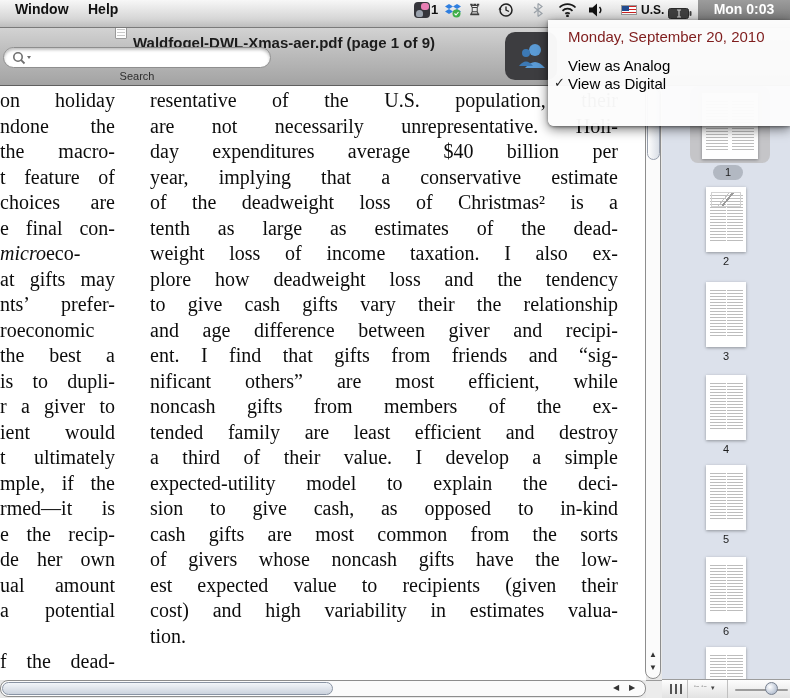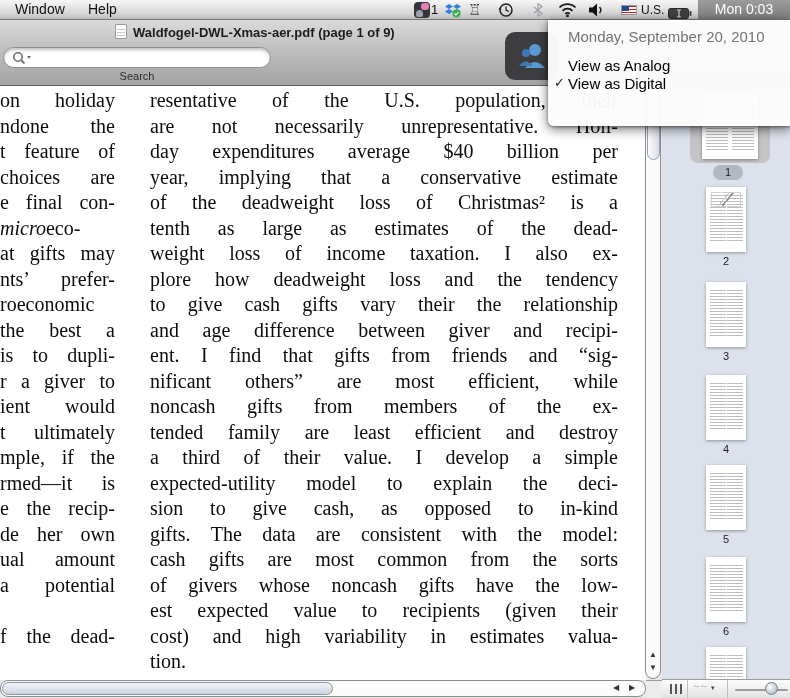--- a/index.html
+++ b/index.html
@@ -1,41 +1,41 @@
 <!DOCTYPE html>
 <html><head>
 <meta charset="utf-8">
 <style>
   * { margin:0; padding:0; box-sizing:border-box; }
   html,body { width:790px; height:698px; overflow:hidden; background:#fff;
     font-family:"Liberation Sans", sans-serif; }
   #screen { position:relative; width:790px; height:698px; overflow:hidden; background:#e8e8e8; }
 
   
-  #menubar { position:absolute; left:0; top:0; width:790px; height:20px;
-    background:linear-gradient(#f7f7f7,#d6d6d6 70%,#bdbdbd); border-bottom:1px solid #7a7a7a; z-index:40; }
+  #menubar { position:absolute; left:0; top:0; width:790px; height:28px;
+    background:linear-gradient(#f7f7f7,#d6d6d6 70%,#bdbdbd); border-bottom:1px solid #7a7a7a; z-index:40;font-weight:bold; }
   .mb-menu { position:absolute; top:0; height:20px; line-height:19px; font-size:14px; color:#111; }
   #mb-window { left:15px; } #mb-help { left:88px; }
   .sicon { position:absolute; top:0; height:20px; }
   #chat-ic { left:414px; top:2px; width:16px; height:16px; background:#35353b; border-radius:4px; }
   #chat-ic .bub { position:absolute; right:1px; top:1px; width:8px; height:7px; background:#e87fb4; border-radius:3px; }
   #chat-ic .per { position:absolute; left:2px; bottom:1px; width:7px; height:7px; background:#9aa2ad; border-radius:50% 50% 2px 2px; }
   #chat-badge { left:431px; font-size:13px; line-height:20px; color:#111; }
   #rook-ic { left:468px; font-size:15px; line-height:20px; color:#3d3d3d; }
   #clock-zone { position:absolute; left:698px; top:0; width:92px; height:20px;
     background:linear-gradient(#9c9c9c,#7c7c7c); color:#fff; font-size:14px; line-height:19px; text-align:center; }
   #input-label { left:641px; font-size:12px; line-height:20px; color:#111; }
   #flag-ic { left:621px; top:5px; width:16px; height:10px;
     background:repeating-linear-gradient(#c22 0 1.5px,#fff 1.5px 3px); border:0.5px solid #999; }
   #flag-ic i { position:absolute; left:0; top:0; width:7px; height:5px; background:#224b8f; display:block; }
 
   
   #titlebar { position:absolute; left:0; top:20px; width:790px; height:66px;
     background:linear-gradient(#dadada,#bfbfbf 45%,#a3a3a3); border-bottom:1px solid #5f5f5f; }
-  #win-title { position:absolute; left:133px; top:5px; font-size:13px; font-weight:700; color:#1c1c1c; }
+  #win-title { position:absolute; left:133px; top:14px; font-size:15px; font-weight:700; color:#1c1c1c; }
   #doc-ic { position:absolute; left:115px; top:4px; width:12px; height:15px; background:#fdfdfd;
     border:1px solid #9a9a9a; border-radius:1px;
     background-image:repeating-linear-gradient(#c9c9c9 0 1px, transparent 1px 3px);
     background-size:8px 8px; background-position:1px 4px; background-repeat:no-repeat; }
   #search-field { position:absolute; left:3px; top:27px; width:268px; height:21px; background:#fff;
     border:1px solid #8e8e8e; border-radius:11px; box-shadow:inset 0 2px 3px rgba(0,0,0,.25); }
   #search-input { position:absolute; left:34px; top:1px; width:225px; height:17px; border:none; outline:none;
     font-size:12px; background:transparent; }
   #search-glyph { position:absolute; left:8px; top:3px; width:22px; height:14px; color:#777; }
   #search-label { position:absolute; left:0px; top:50px; width:274px; text-align:center; font-size:11px; color:#2e2e2e; }
@@ -92,21 +92,21 @@
   #grid-caret { position:absolute; left:49px; top:4px; font-size:7px; color:#444; }
   #slider-track { position:absolute; left:73px; top:8.5px; width:53px; height:2px; background:#9c9c9c; border-radius:2px; }
   #slider-knob { position:absolute; left:103px; top:2px; width:13px; height:13px; border-radius:50%;
     border:1px solid #77808f; background:radial-gradient(circle at 4px 4px,#ffffff,#c3ccda 60%,#97a2b4); }
 
   
   #clock-menu { position:absolute; left:548px; top:20px; width:242px; height:106px;
     background:rgba(252,252,252,.97); border-radius:0 0 0 6px; z-index:50;
     box-shadow:0 3px 12px rgba(0,0,0,.55), 0 1px 3px rgba(0,0,0,.4); }
   .mi { position:absolute; left:20px; font-size:15px; color:#000; white-space:nowrap; }
-  #mi-date { top:8px; color:#737373; }
+  #mi-date { top:8px; color:#7f1d1d; }
   #mi-analog { top:37px; } #mi-digital { top:55px; }
   #mi-open { top:84px; }
   #mi-check { position:absolute; left:6px; top:55px; font-size:13px; color:#222; }
 </style>
 </head>
 <body>
 
 <div id="screen">
 
   <div id="titlebar">
@@ -131,20 +131,21 @@
       <path d="M20 36 q10 -12 20 0 z" fill="#5b9bd5"></path>
       <circle cx="21" cy="21" r="4" fill="#3c79b5"></circle>
       <path d="M14 34 q7 -9 14 0 z" fill="#3c79b5"></path>
     </svg>
   </div>
 
   <div id="content">
     <div id="col-left" class="pcol">
       <div class="pl"><i></i><span>on holiday</span></div>
         <div class="pl"><i></i><span>ndone the</span></div>
+        <div class="pl"><i></i><span>the macro-</span></div>
         <div class="pl"><i></i><span>t feature of</span></div>
         <div class="pl"><i></i><span>choices are</span></div>
         <div class="pl"><i></i><span>e final con-</span></div>
         <div class="pl"><i>micro</i><span>eco-</span></div>
         <div class="pl"><i></i><span>at gifts may</span></div>
         <div class="pl"><i></i><span>nts’ prefer-</span></div>
         <div class="pl"><i></i><span>roeconomic</span></div>
         <div class="pl"><i></i><span>the best a</span></div>
         <div class="pl"><i></i><span>is to dupli-</span></div>
         <div class="pl"><i></i><span>r a giver to</span></div>
@@ -171,21 +172,20 @@
           <div class="pl">plore how deadweight loss and the tendency</div>
           <div class="pl">to give cash gifts vary their the relationship</div>
           <div class="pl">and age difference between giver and recipi-</div>
           <div class="pl">ent. I find that gifts from friends and “sig-</div>
           <div class="pl">nificant others” are most efficient, while</div>
           <div class="pl">noncash gifts from members of the ex-</div>
           <div class="pl">tended family are least efficient and destroy</div>
           <div class="pl">a third of their value. I develop a simple</div>
           <div class="pl">expected-utility model to explain the deci-</div>
           <div class="pl">sion to give cash, as opposed to in-kind</div>
-          <div class="pl">gifts. The data are consistent with the model:</div>
           <div class="pl">cash gifts are most common from the sorts</div>
           <div class="pl">of givers whose noncash gifts have the low-</div>
           <div class="pl">est expected value to recipients (given their</div>
           <div class="pl">cost) and high variability in estimates valua-</div>
       </div>
       <div class="pl last">tion.</div>
     </div>
     <div id="clip-line">ght loss b</div>
   </div>
 

